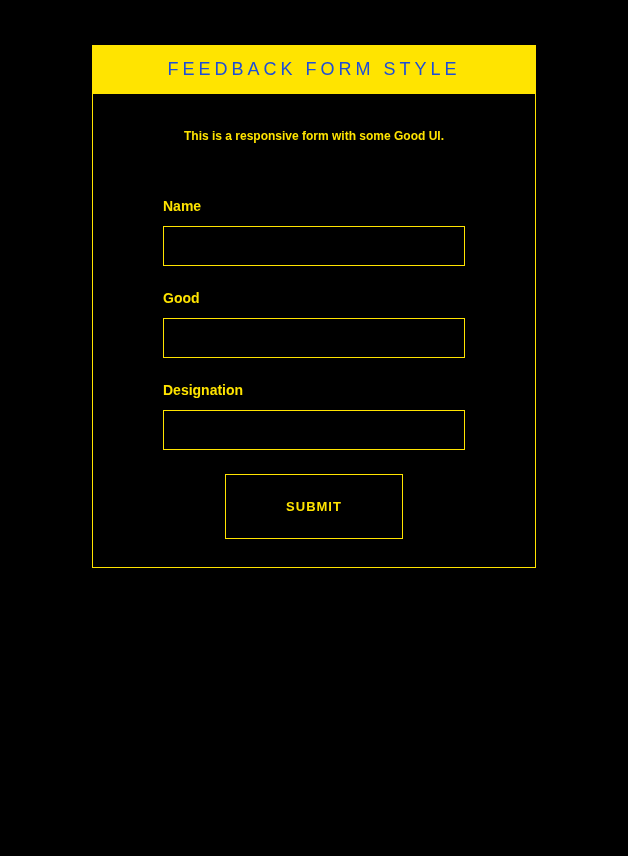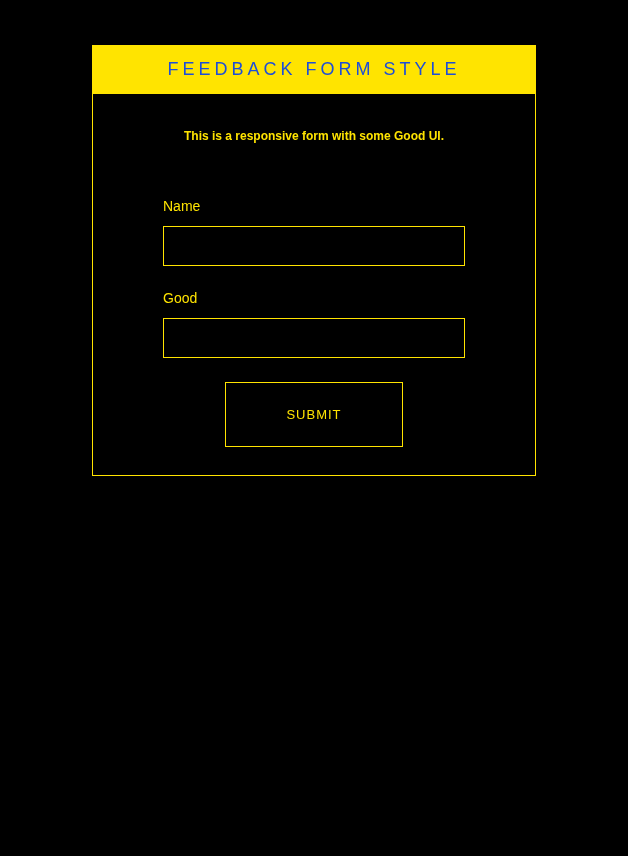--- a/index.html
+++ b/index.html
@@ -46,21 +46,21 @@
       margin-bottom: 55px;
     }
     .form-group {
       text-align: left;
       margin-bottom: 24px;
     }
     .form-label {
       display: block;
       color: #ffe400;
       font-size: 14px;
-      font-weight: normal;
+      font-weight: bold;
       margin-bottom: 12px;
     }
     .form-input {
       width: 100%;
       height: 40px;
       background-color: #000;
       border: 1px solid #ffe400;
       color: #ffe400;
       padding: 8px;
       font-size: 14px;
@@ -80,21 +80,21 @@
     .submit-wrapper {
       text-align: center;
       margin-top: 2px;
     }
     .submit-btn {
       display: inline-block;
       background-color: #000;
       border: 1px solid #ffe400;
       color: #ffe400;
       font-size: 13px;
-      font-weight: normal;
+      font-weight: bold;
       letter-spacing: 1px;
       padding: 24px 60px;
       cursor: pointer;
     }
   </style>
 </head>
 <body>
 
 <div class="card">
   <div class="header">
@@ -106,19 +106,23 @@
     <div class="form-group">
       <label class="form-label">Name</label>
       <input type="text" class="form-input" value="" style="">
     </div>
 
     <div class="form-group">
       <label class="form-label">Good</label>
       <input type="text" class="form-input" value="" style="">
     </div>
 
+    <div class="form-group">
+      <label class="form-label">Designation</label>
+      <input type="text" class="form-input" value="" style="">
+    </div>
 
 
     <div class="submit-wrapper">
       <button class="submit-btn">SUBMIT</button>
     </div>
   </div>
 </div>
 
 </body></html>

